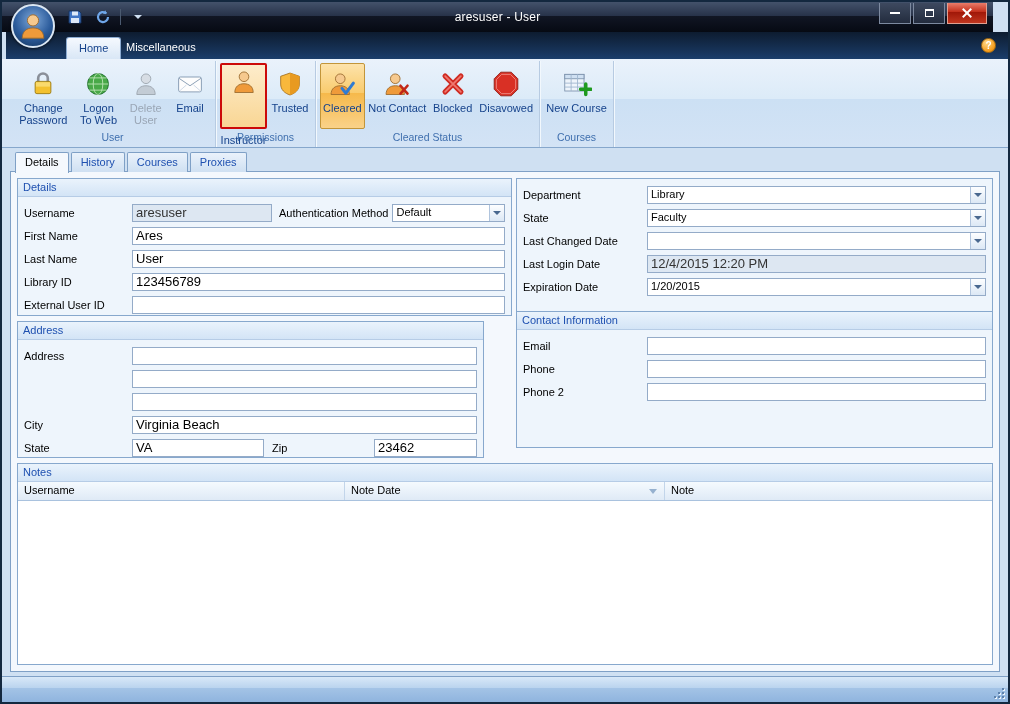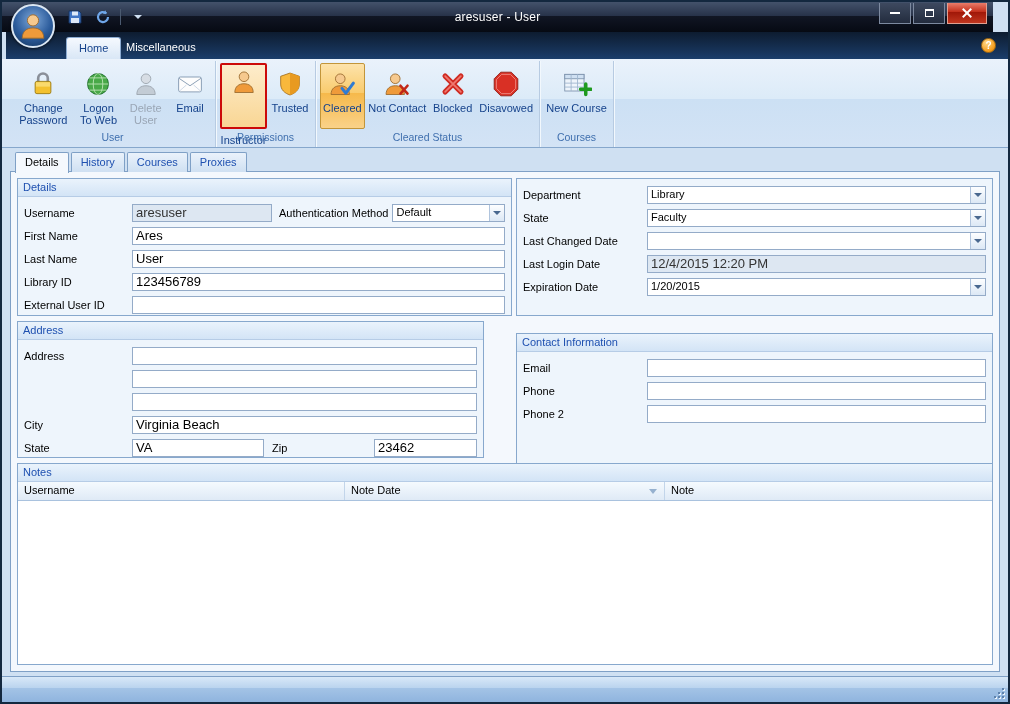--- a/index.html
+++ b/index.html
@@ -457,21 +457,21 @@
         </div>
         <div class="frow">
           <span class="flabel w-lab">State</span>
           <input class="tb" style="width: 132px;" value="VA">
           <span class="flabel" style="width:110px; padding-left:8px;">Zip</span>
           <input class="tb grow" value="23462" style="">
         </div>
       </div>
     </div>
 
-    <div class="panel" style="left:505px; right:6px; top:161px; height:137px;">
+    <div class="panel" style="left:505px; right:6px; top:139px; height:137px;">
       <div class="panel-h">Contact Information</div>
       <div class="panel-b">
         <div class="frow">
           <span class="flabel w-lab2">Email</span>
           <input class="tb grow" value="" style="">
         </div>
         <div class="frow">
           <span class="flabel w-lab2">Phone</span>
           <input class="tb grow" value="" style="">
         </div>

